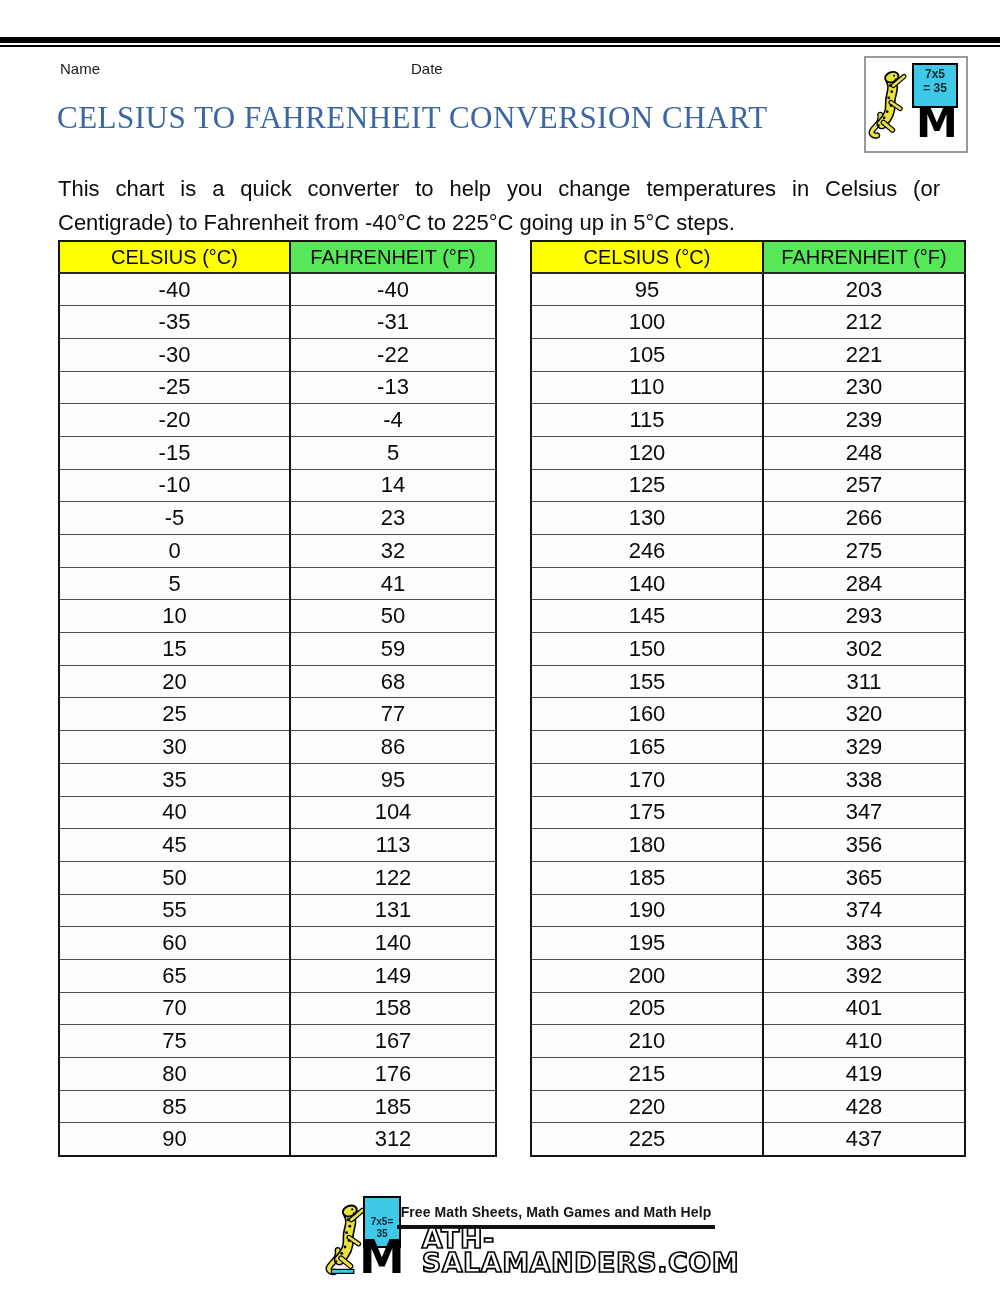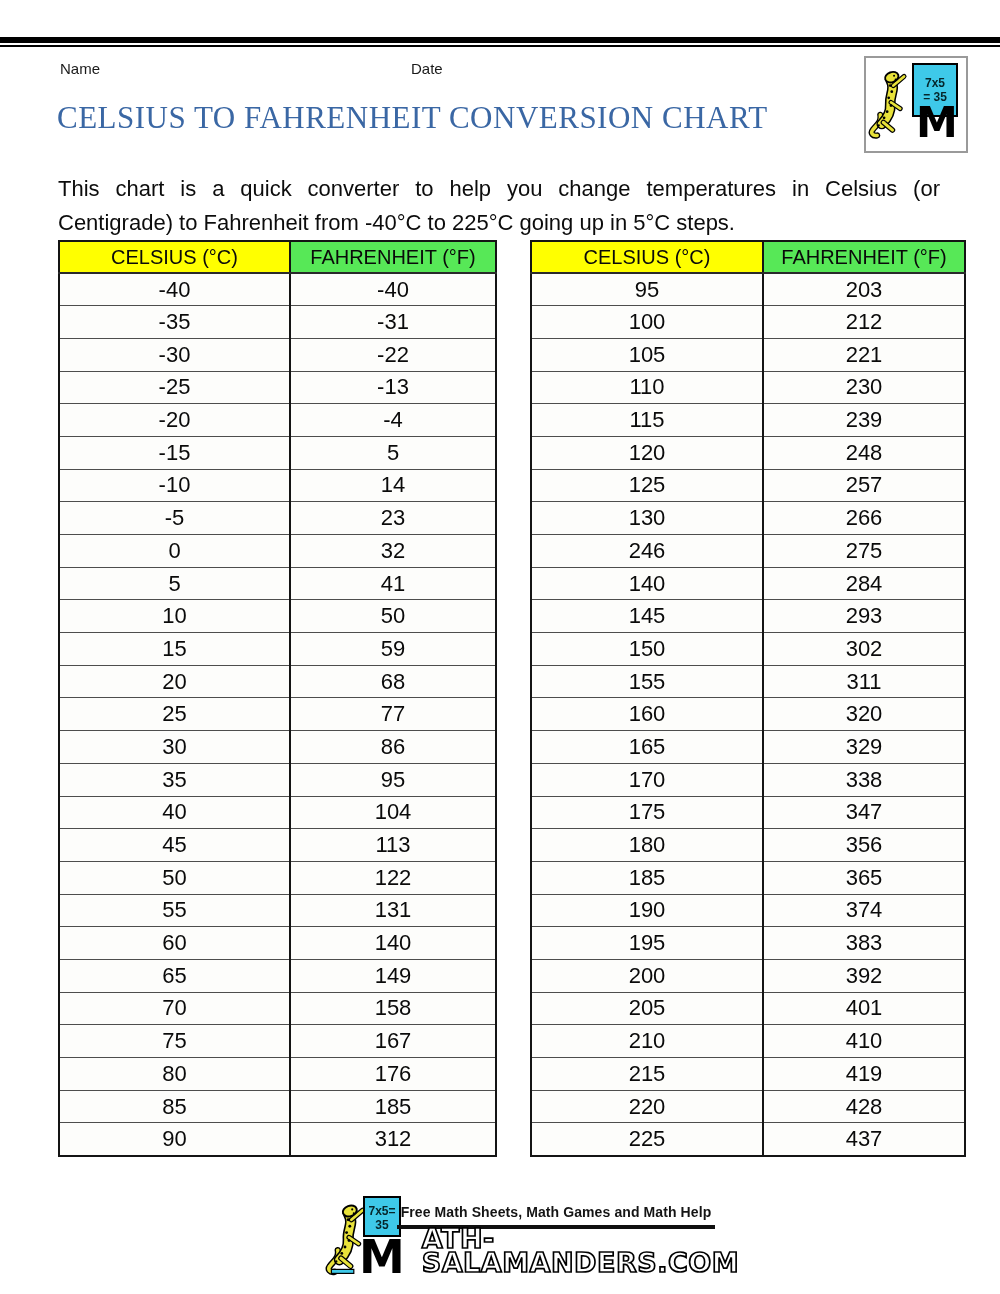--- a/index.html
+++ b/index.html
@@ -12,21 +12,21 @@
   .field-label{position:absolute;top:60px;font-size:15px;color:#1a1a1a;}
   .name-label{left:60px;}
   .date-label{left:411px;}
 
   
   .badge{position:absolute;left:864px;top:56px;width:100px;height:93px;
          border:2px solid #9a9a9a;background:#fff;}
   .badge svg{position:absolute;left:2px;top:8px;}
   .board{position:absolute;border:2px solid #000;color:#06262b;
          font-weight:bold;text-align:center;line-height:1.15;}
-  .badge .board{left:46px;top:5px;width:42px;height:38px;font-size:12px;padding-top:12px;}
+  .badge .board{left:46px;top:5px;width:42px;height:38px;font-size:12px;padding-top:3px;}
   .badge .m-letter{position:absolute;left:50px;top:44px;font-family:"DejaVu Sans",sans-serif;
          font-weight:bold;font-size:42px;line-height:1;color:#000;}
 
   .page-title{position:absolute;left:57px;top:100px;margin:0;
               font-family:"Liberation Serif",serif;font-weight:normal;
               font-size:31px;letter-spacing:.5px;white-space:nowrap;}
 
   .intro{position:absolute;left:58px;top:150px;width:882px;
          font-size:22px;line-height:34px;color:#0c0c0c;}
   .intro-line1{display:block;text-align:justify;text-align-last:justify;}
@@ -42,21 +42,21 @@
              vertical-align:middle;overflow:hidden;white-space:nowrap;}
   table.conv th:first-child,table.conv td:first-child{border-right:2px solid #141414;}
   table.conv thead tr{height:32px;margin-left:16px;}
   table.conv th{font-size:20px;font-weight:normal;color:#0a0a0a;border-bottom:2px solid #2a2a2a;}
   table.conv tbody tr{height:32.7px;}
   table.conv td{font-size:22px;color:#0a0a0a;}
 
   
   .footer-logo{position:absolute;left:325px;top:1196px;width:394px;height:80px;}
   .footer-logo .sala{position:absolute;left:0;top:4px;}
-  .footer-logo .board{left:38px;top:0;width:34px;height:30px;font-size:12px;padding-top:7px;}
+  .footer-logo .board{left:38px;top:0;width:34px;height:30px;font-size:10px;padding-top:18px;}
   .foot-tagline{position:absolute;left:70px;top:8px;width:322px;text-align:center;
                 font-size:14px;font-weight:bold;color:#141414;letter-spacing:.1px;}
   .foot-rule{position:absolute;left:72px;top:29px;width:318px;height:4px;background:#101010;}
   .wordmark{position:absolute;left:34px;top:31px;display:flex;align-items:flex-end;}
   .wm-initial{font-family:"DejaVu Sans",sans-serif;font-weight:bold;font-size:46px;
               line-height:.78;color:#000;}
   .wm-rest{font-family:"DejaVu Sans",sans-serif;font-weight:bold;font-size:27px;line-height:.9;
            color:#fff;-webkit-text-stroke:1.7px #000;letter-spacing:.5px;margin-left:17px;}
 </style>
 </head>

